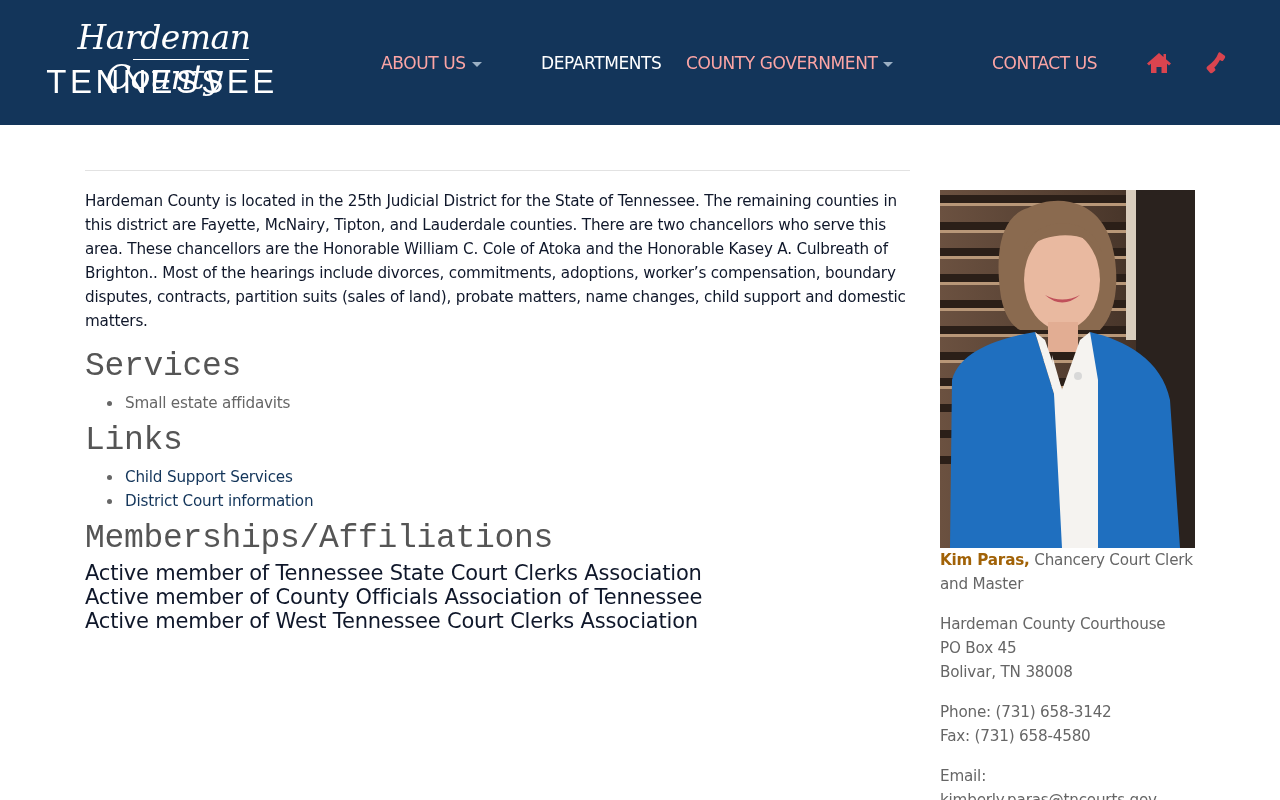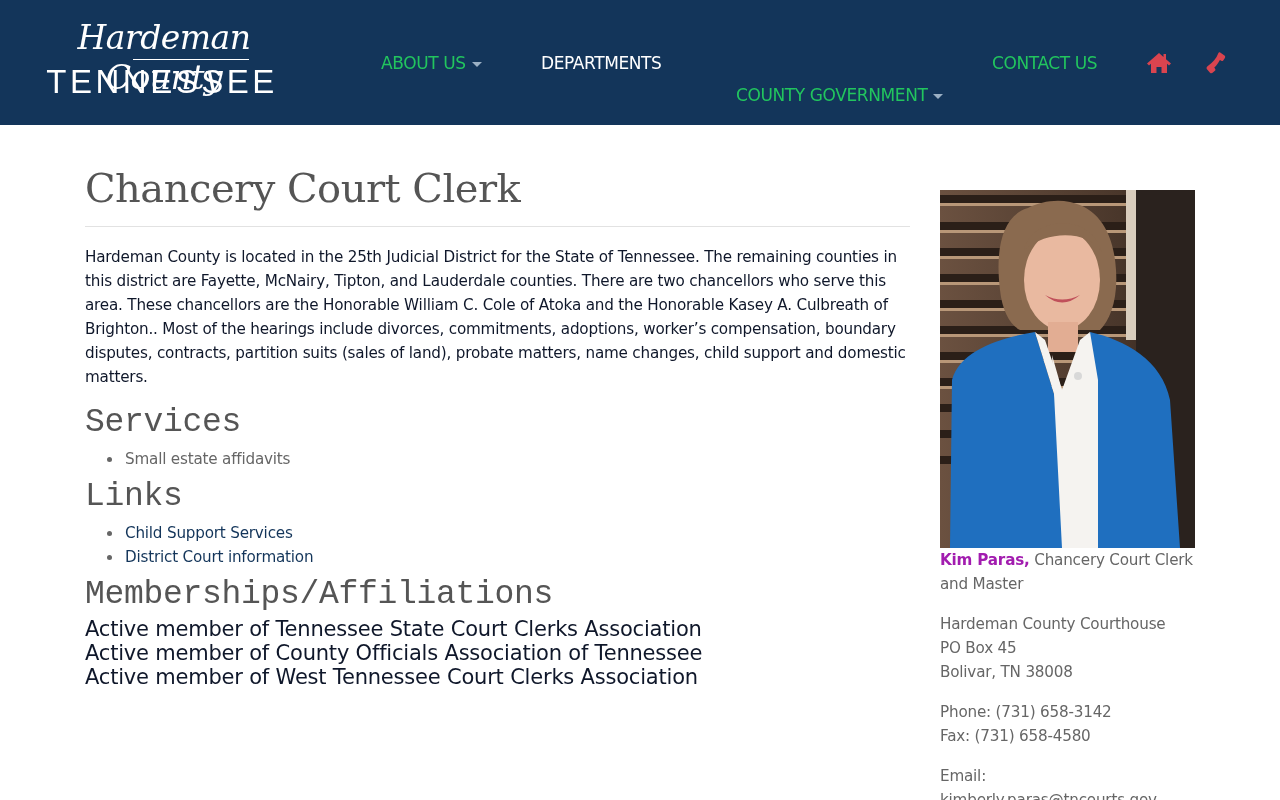--- a/index.html
+++ b/index.html
@@ -21,21 +21,21 @@
   .logo-caps {
     position: absolute; left: 20px; top: 44px; width: 232px; text-align: center;
     font-family: "Liberation Sans", sans-serif; font-size: 33px; color: #ffffff;
     letter-spacing: 3.5px; line-height: 40px;
   }
 
   .nav { position: absolute; top: 50px; left: 0; height: 26px; }
   .nav-item {
     position: absolute; top: 0; height: 26px; line-height: 26px;
     font-family: "DejaVu Sans", "Liberation Sans", sans-serif; font-size: 17px;
-    color: #22c55e; white-space: nowrap; cursor: pointer; letter-spacing: -0.4px;
+    color: #fca5a5; white-space: nowrap; cursor: pointer; letter-spacing: -0.4px;
   }
   .nav-item.active { color: #ffffff; }
   .caret {
     display: inline-block; width: 0; height: 0; margin-left: 6px; vertical-align: middle;
     border-left: 5px solid transparent; border-right: 5px solid transparent; border-top: 5px solid #9bb0c4;
   }
   .nav-icon { position: absolute; top: 51px; width: 26px; height: 24px; cursor: pointer; }
 
   .main { position: absolute; left: 85px; top: 160px; width: 825px; }
   .page-title {
@@ -57,62 +57,61 @@
     content: ""; position: absolute; left: 0; top: 10px; width: 5px; height: 5px; border-radius: 50%; background: #666666;
   }
   ul.list li a { color: #13355a; text-decoration: none; }
   .sec-links { margin-top: 4px; }
   .sec-memb { margin-top: 4px; }
   .memb-line { font-size: 21px; line-height: 24px; color: #0f172a; letter-spacing: -0.2px; }
 
   .sidebar { position: absolute; left: 940px; top: 190px; width: 255px; }
   .photo { width: 255px; height: 358px; position: relative; overflow: hidden; background: #3a2a1f; }
   .side-text { font-size: 15.2px; line-height: 24px; color: #666666; letter-spacing: -0.2px; }
-  .side-text b { color: #a21caf; font-weight: bold; }
+  .side-text b { color: #a16207; font-weight: bold; }
   .side-block { margin-top: 16px; }
 </style>
 </head>
 <body>
 
 <div class="header">
   <div class="logo">
     <div class="logo-script">Hardeman County</div>
     <div class="logo-rule"></div>
     <div class="logo-caps">TENNESSEE</div>
   </div>
 
   <nav class="nav">
     <div class="nav-item" style="left:381px;">
       <span>ABOUT US</span><span class="caret"></span>
     </div>
     <div class="nav-item active" style="left:541px;">
       <span>DEPARTMENTS</span>
     </div>
-    <div class="nav-item" style="left:736px;margin-top:32px;">
+    <div class="nav-item" style="left:686px;">
       <span>COUNTY GOVERNMENT</span><span class="caret"></span>
     </div>
     <div class="nav-item" style="left:992px;">
       <span>CONTACT US</span>
     </div>
   </nav>
 
   <a class="nav-icon" style="left:1146px;">
     <svg width="26" height="24" viewBox="0 0 26 24">
       <path d="M13 2 L1 12.5 L3 14.5 L5 12.8 L5 22 L10.5 22 L10.5 16 L15.5 16 L15.5 22 L21 22 L21 12.8 L23 14.5 L25 12.5 L20 8.2 L20 3 L17.5 3 L17.5 6 Z" fill="#d9444f"></path>
     </svg>
   </a>
   <a class="nav-icon" style="left:1203px;">
     <svg width="24" height="24" viewBox="0 0 24 24">
       <path d="M17.2 1.5 L21.5 4.5 C22.3 5.1 22.4 6.1 21.9 6.9 L20.2 9.4 C19.8 10 19 10.2 18.3 9.8 L16.9 9 C15.4 11.8 13.6 14.4 11.3 16.6 L12.2 17.9 C12.6 18.5 12.5 19.3 11.9 19.8 L9.6 21.8 C8.8 22.5 7.7 22.4 7 21.7 L4.2 18.6 C3.2 17.5 3.4 16 4.5 15.2 C10 11.4 13.3 7.5 15.3 2.3 C15.7 1.3 16.4 1 17.2 1.5 Z" fill="#d9444f"></path>
     </svg>
   </a>
 </div>
 
 <div class="main">
-  <h1 class="page-title">Chancery Court Clerk</h1>
   <div class="title-rule"></div>
   <p class="intro">Hardeman County is located in the 25th Judicial District for the State of Tennessee. The remaining counties in this district are Fayette, McNairy, Tipton, and Lauderdale counties. There are two chancellors who serve this area. These chancellors are the Honorable William C. Cole of Atoka and the Honorable Kasey A. Culbreath of Brighton.. Most of the hearings include divorces, commitments, adoptions, worker’s compensation, boundary disputes, contracts, partition suits (sales of land), probate matters, name changes, child support and domestic matters.</p>
 
   <h2 class="section-h sec-services">Services</h2>
   <ul class="list">
     <li>Small estate affidavits</li>
   </ul>
 
   <h2 class="section-h sec-links">Links</h2>
   <ul class="list">

